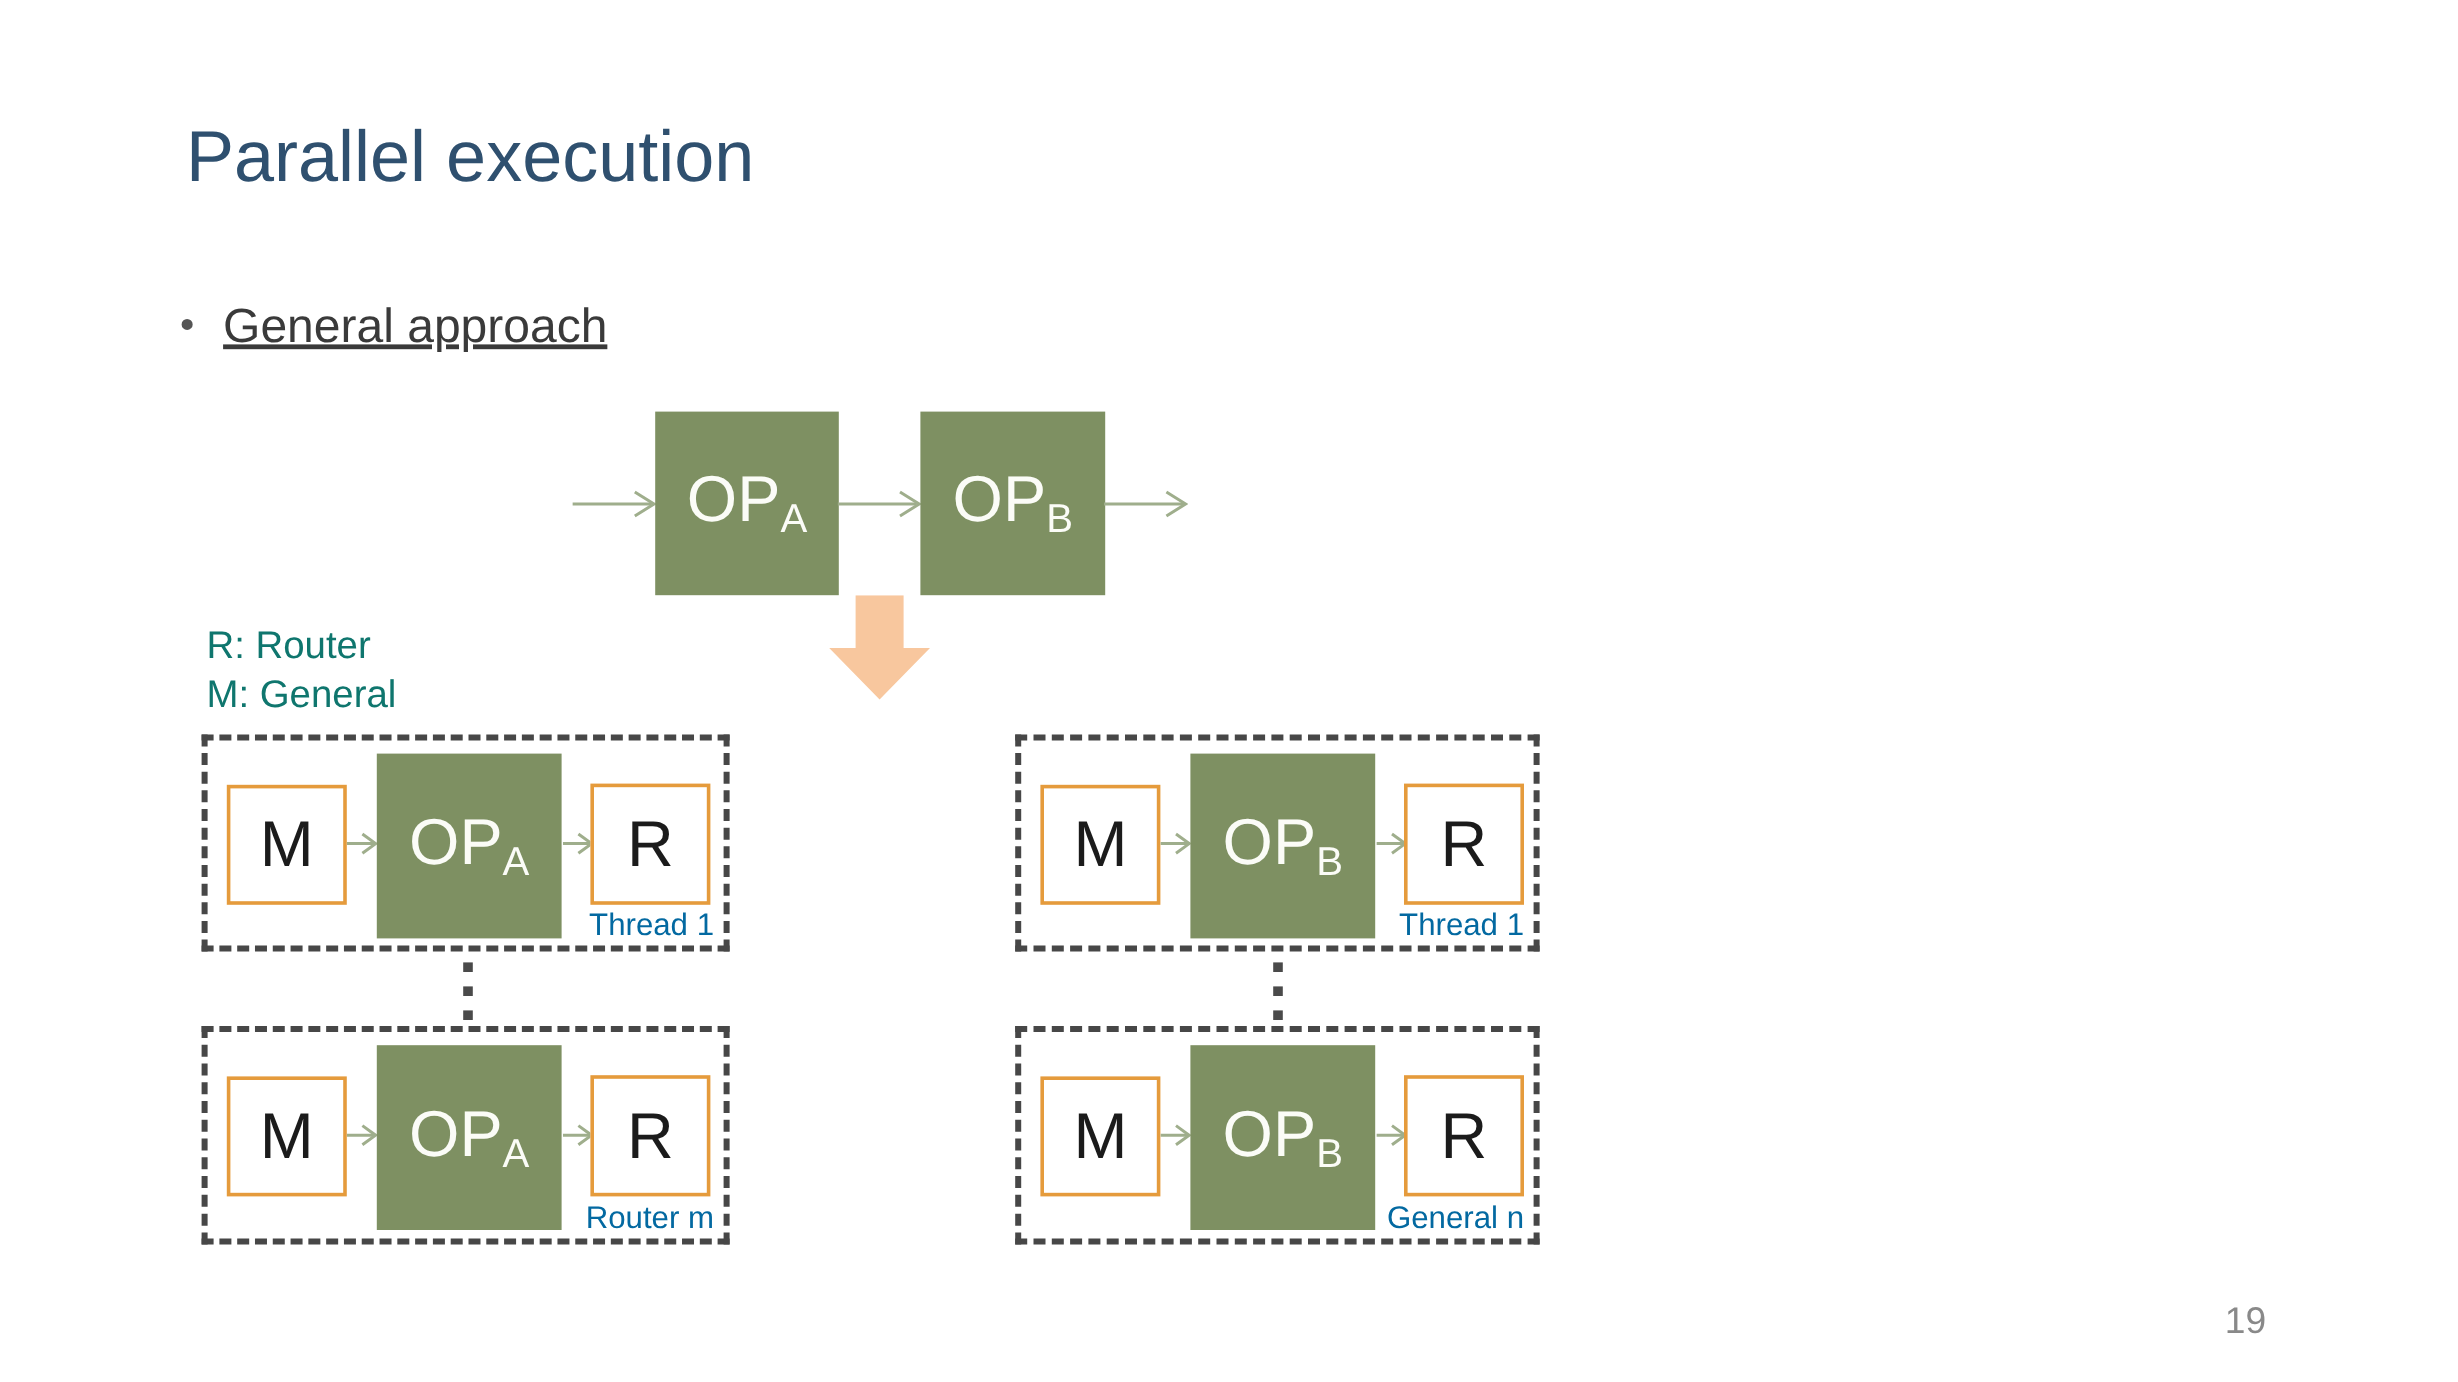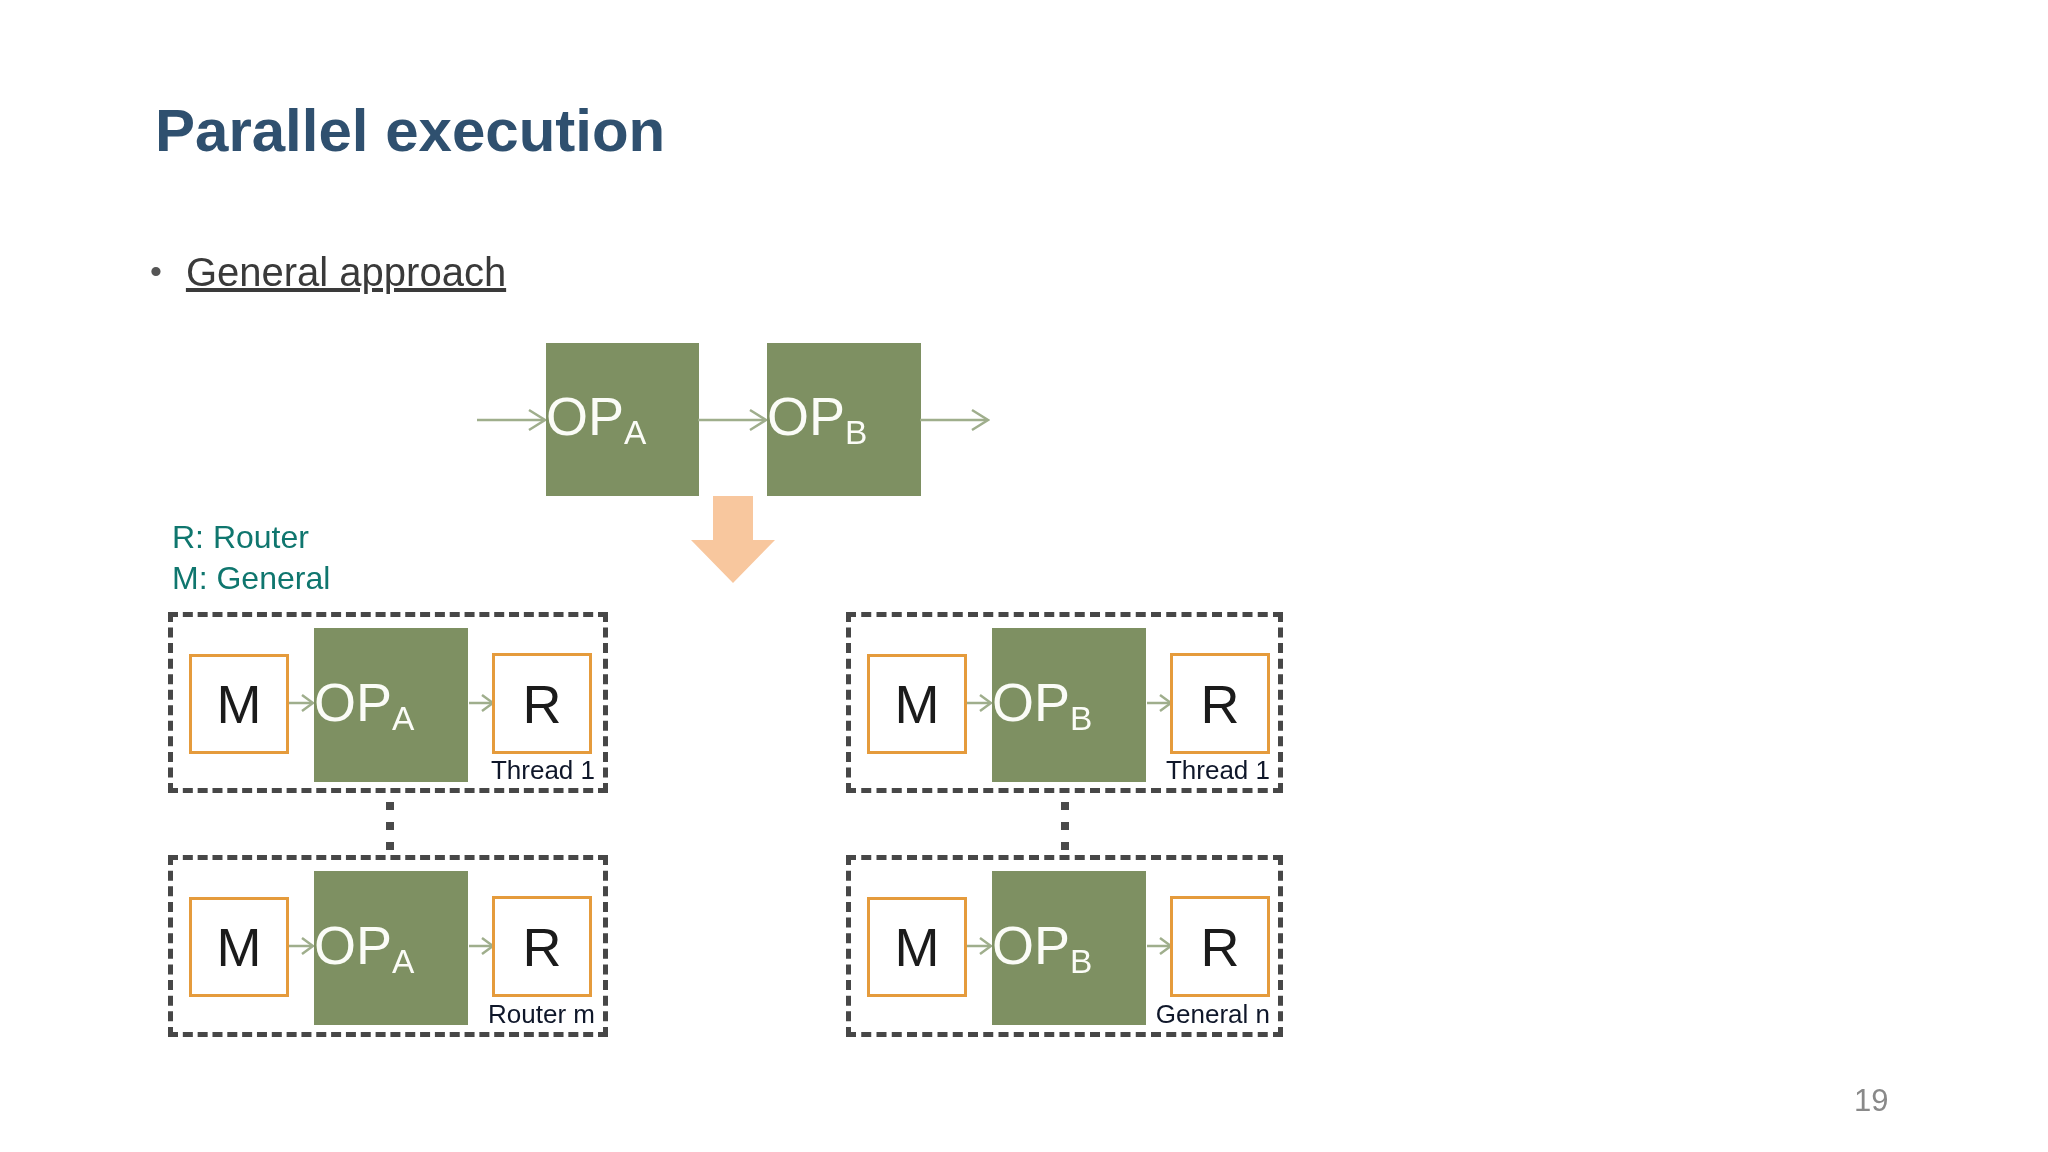--- a/index.html
+++ b/index.html
@@ -9,21 +9,21 @@
     height: 1152px;
     background: #ffffff;
     overflow: hidden;
     font-family: "Liberation Sans", sans-serif;
   }
   .abs { position: absolute; }
 
   .title {
     left: 155px; top: 96px;
     font-size: 60px;
-    font-weight: 700;
+    font-weight: 400;
     color: #2F506F;
     letter-spacing: 0px;
     white-space: nowrap;
   }
   .bullet-line {
     left: 150px; top: 250px;
     font-size: 40px;
     color: #3A3A3A;
     white-space: nowrap;
     text-decoration: underline;
@@ -34,20 +34,21 @@
     color: #555555;
     vertical-align: 3px;
     margin-right: 24px;
   }
 
   .op-box {
     background: #7E9062;
     color: #FBFCF7;
     display: flex;
     align-items: center;
+    justify-content: center;
     font-size: 54px;
     line-height: 1;
     white-space: nowrap;
   }
   .op-box sub { font-size: 0.62em; vertical-align: -0.28em; line-height: 1; }
 
   .mr-box {
     background: #ffffff;
     border: 3px solid #E59B3C;
     box-sizing: border-box;
@@ -74,21 +75,21 @@
   }
   .thread-unit .m-box  { position: absolute; left: 16px;  top: 37px; width: 100px; height: 100px; }
   .thread-unit .opu-box{ position: absolute; left: 141px; top: 11px; width: 154px; height: 154px; }
   .thread-unit .r-box  { position: absolute; left: 319px; top: 36px; width: 100px; height: 101px; }
   .thread-unit .arr1   { position: absolute; left: 116px; top: 75px; }
   .thread-unit .arr2   { position: absolute; left: 296px; top: 75px; }
   .thread-label {
     position: absolute;
     right: 8px; bottom: 2px;
     font-size: 26px;
-    color: #0f172a;
+    color: #0369a1;
     white-space: nowrap;
     margin-top: 12px;
   }
 
   .dots-col {
     display: flex;
     flex-direction: column;
     align-items: center;
     gap: 12px;
   }

